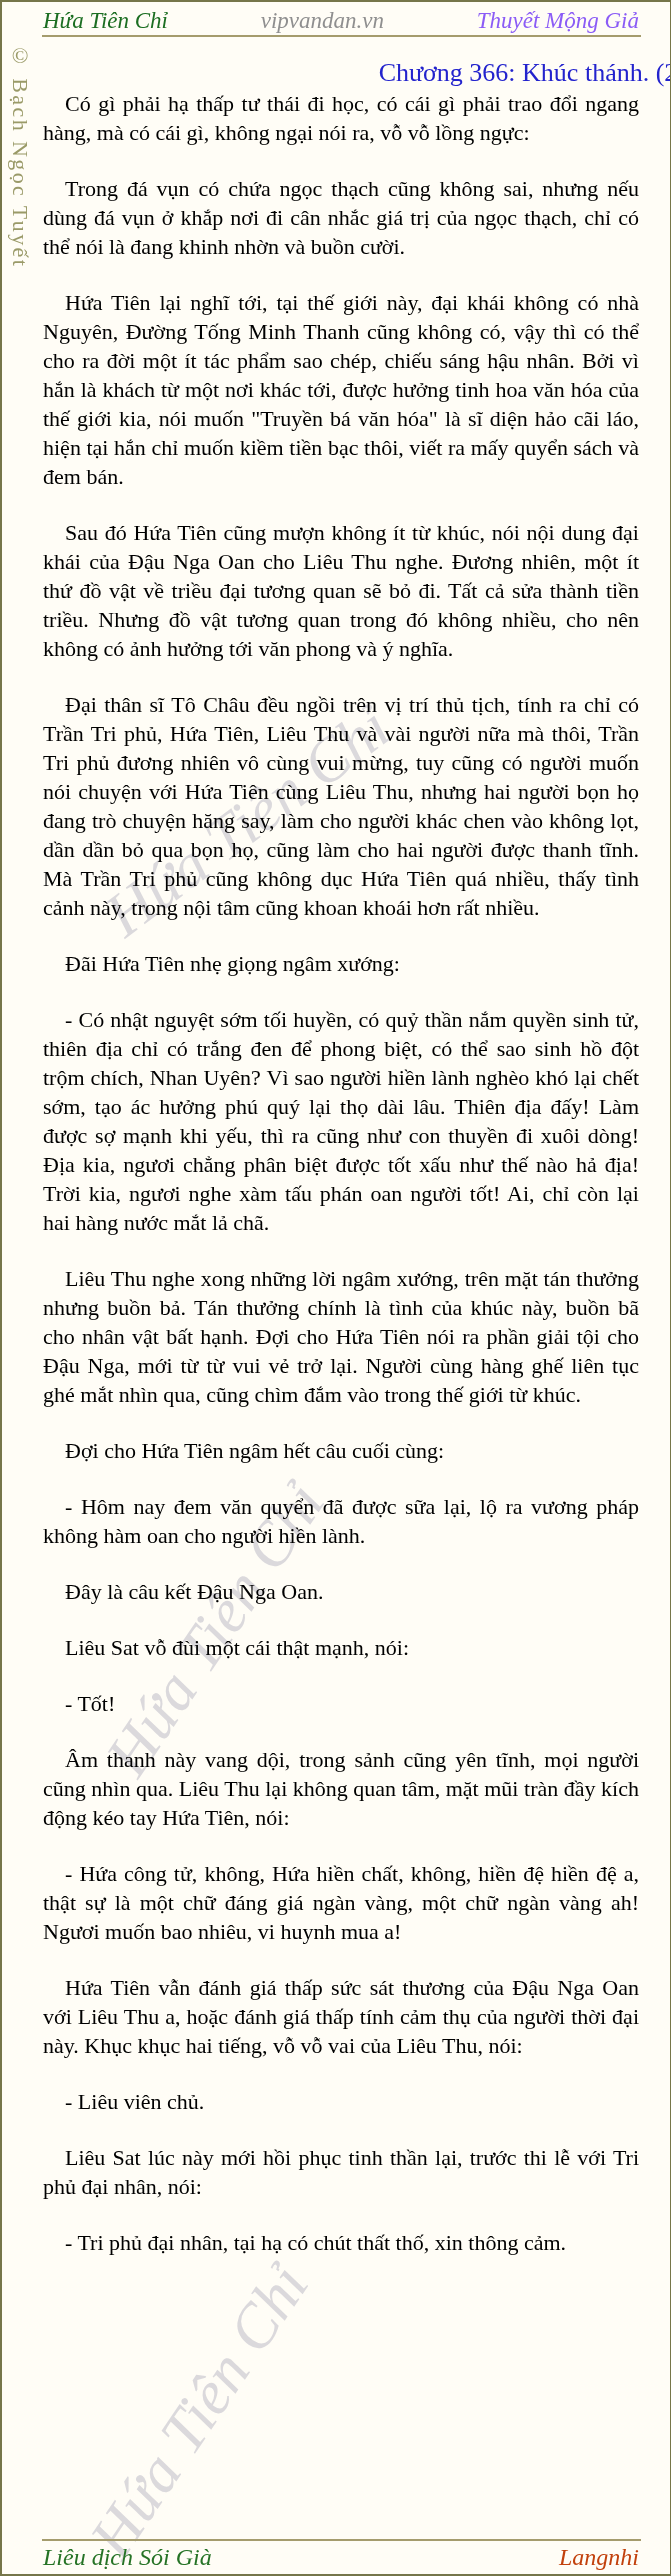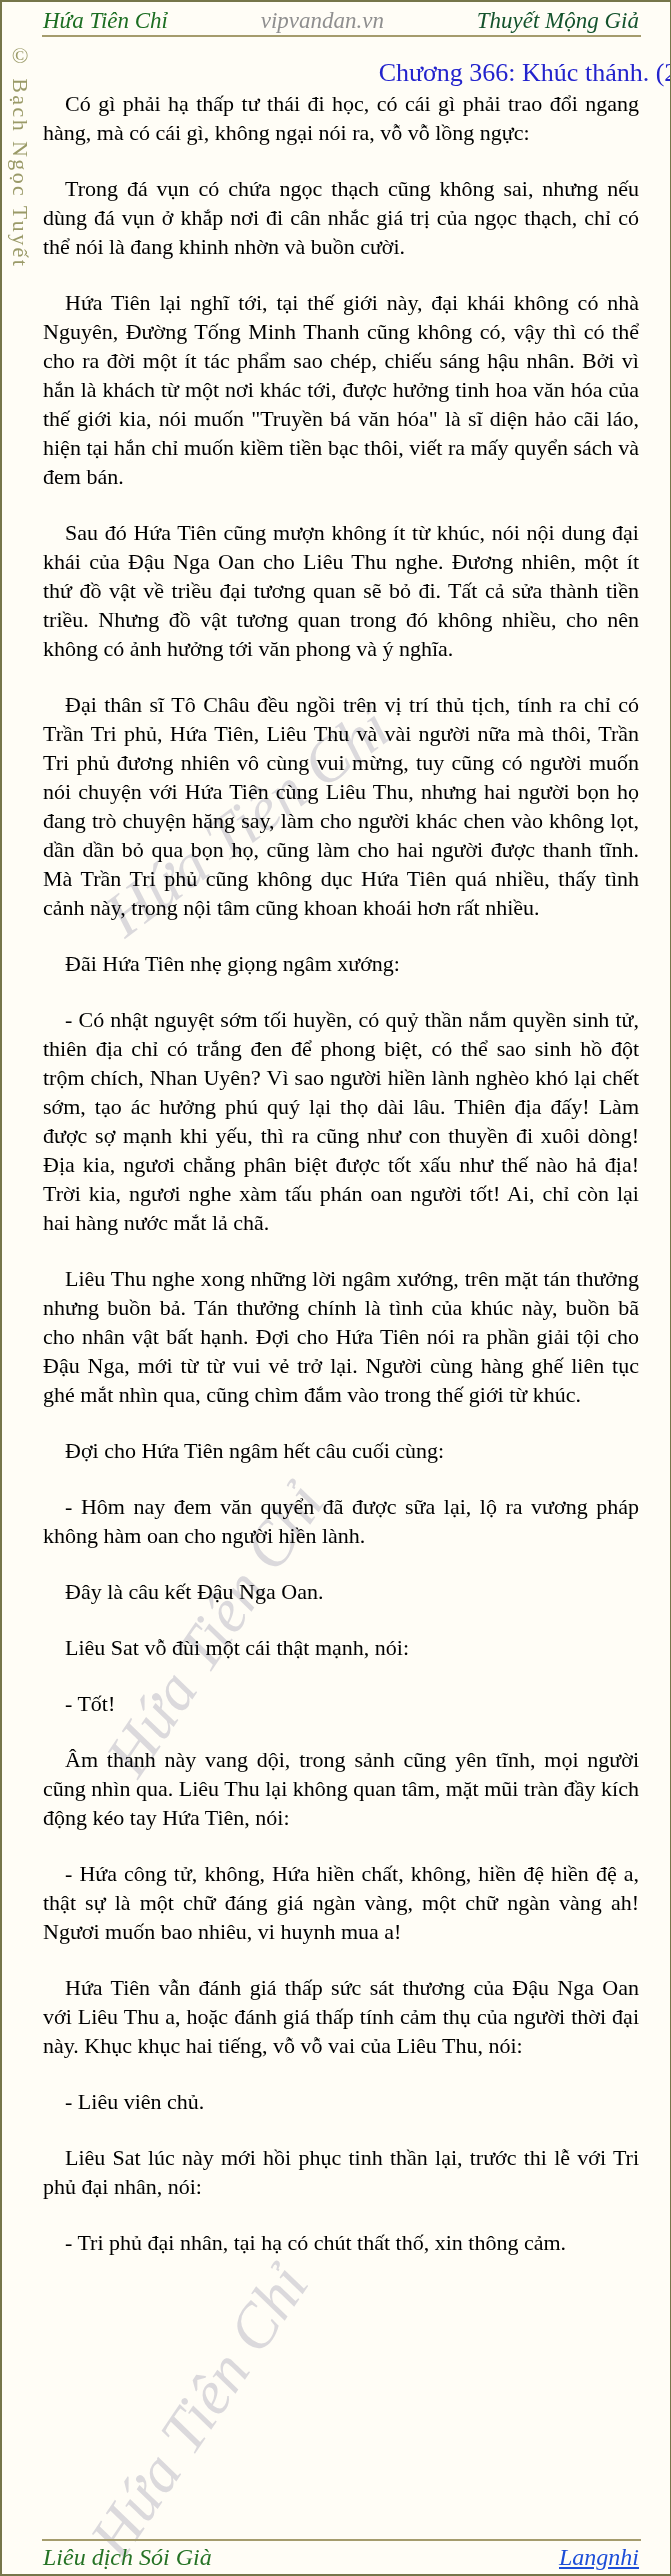--- a/index.html
+++ b/index.html
@@ -8,21 +8,21 @@
     background:#fffdf6; border:2.4px solid #76764a; overflow:hidden;
     font-family:"Liberation Serif", serif;
   }
   .page-header {
     position:absolute; top:4.7px; left:41px; width:596px;
     display:flex; justify-content:space-between; align-items:baseline;
     font-style:italic; font-size:23px; line-height:27px; z-index:2;
   }
   .hdr-left   { color:#1c6e22; }
   .hdr-center { color:#8f8f8f; }
-  .hdr-right  { color:#14532d; }
+  .hdr-right  { color:#8b5cf6; }
   .header-rule {
     position:absolute; top:33px; left:40px; width:599px; height:1.6px;
     background:#a59c6d; z-index:2;
   }
   .chapter-title {
     position:absolute; top:40px; left:0; width:100%; margin:16px;
     text-align:right; color:#2323cd; font-size:26px; font-weight:normal;
     z-index:2;
   }
   .side-credit {
@@ -46,21 +46,21 @@
   .footer-rule {
     position:absolute; bottom:33px; left:40px; width:599px; height:1.6px;
     background:#a59c6d; z-index:2;
   }
   .page-footer {
     position:absolute; bottom:3.2px; left:41px; width:596px;
     display:flex; justify-content:space-between; align-items:baseline;
     font-style:italic; font-size:24px; z-index:2;
   }
   .ftr-left  { color:#267326; }
-  .ftr-right { color:#1d4ed8;text-decoration:underline; }
+  .ftr-right { color:#c2410c; }
 </style>
 </head>
 <body>
 
 <div class="page">
 
   <div class="side-credit">© Bạch Ngọc Tuyết</div>
 
   <div class="watermark wm1">Hứa Tiên Chỉ</div>
   <div class="watermark wm2">Hứa Tiên Chỉ</div>

